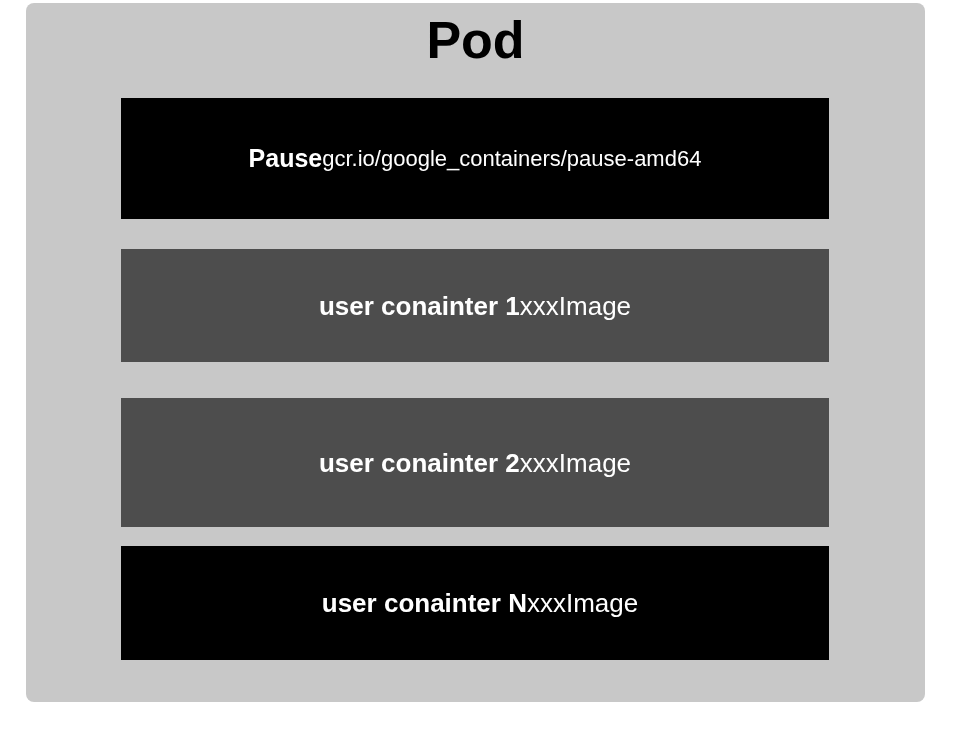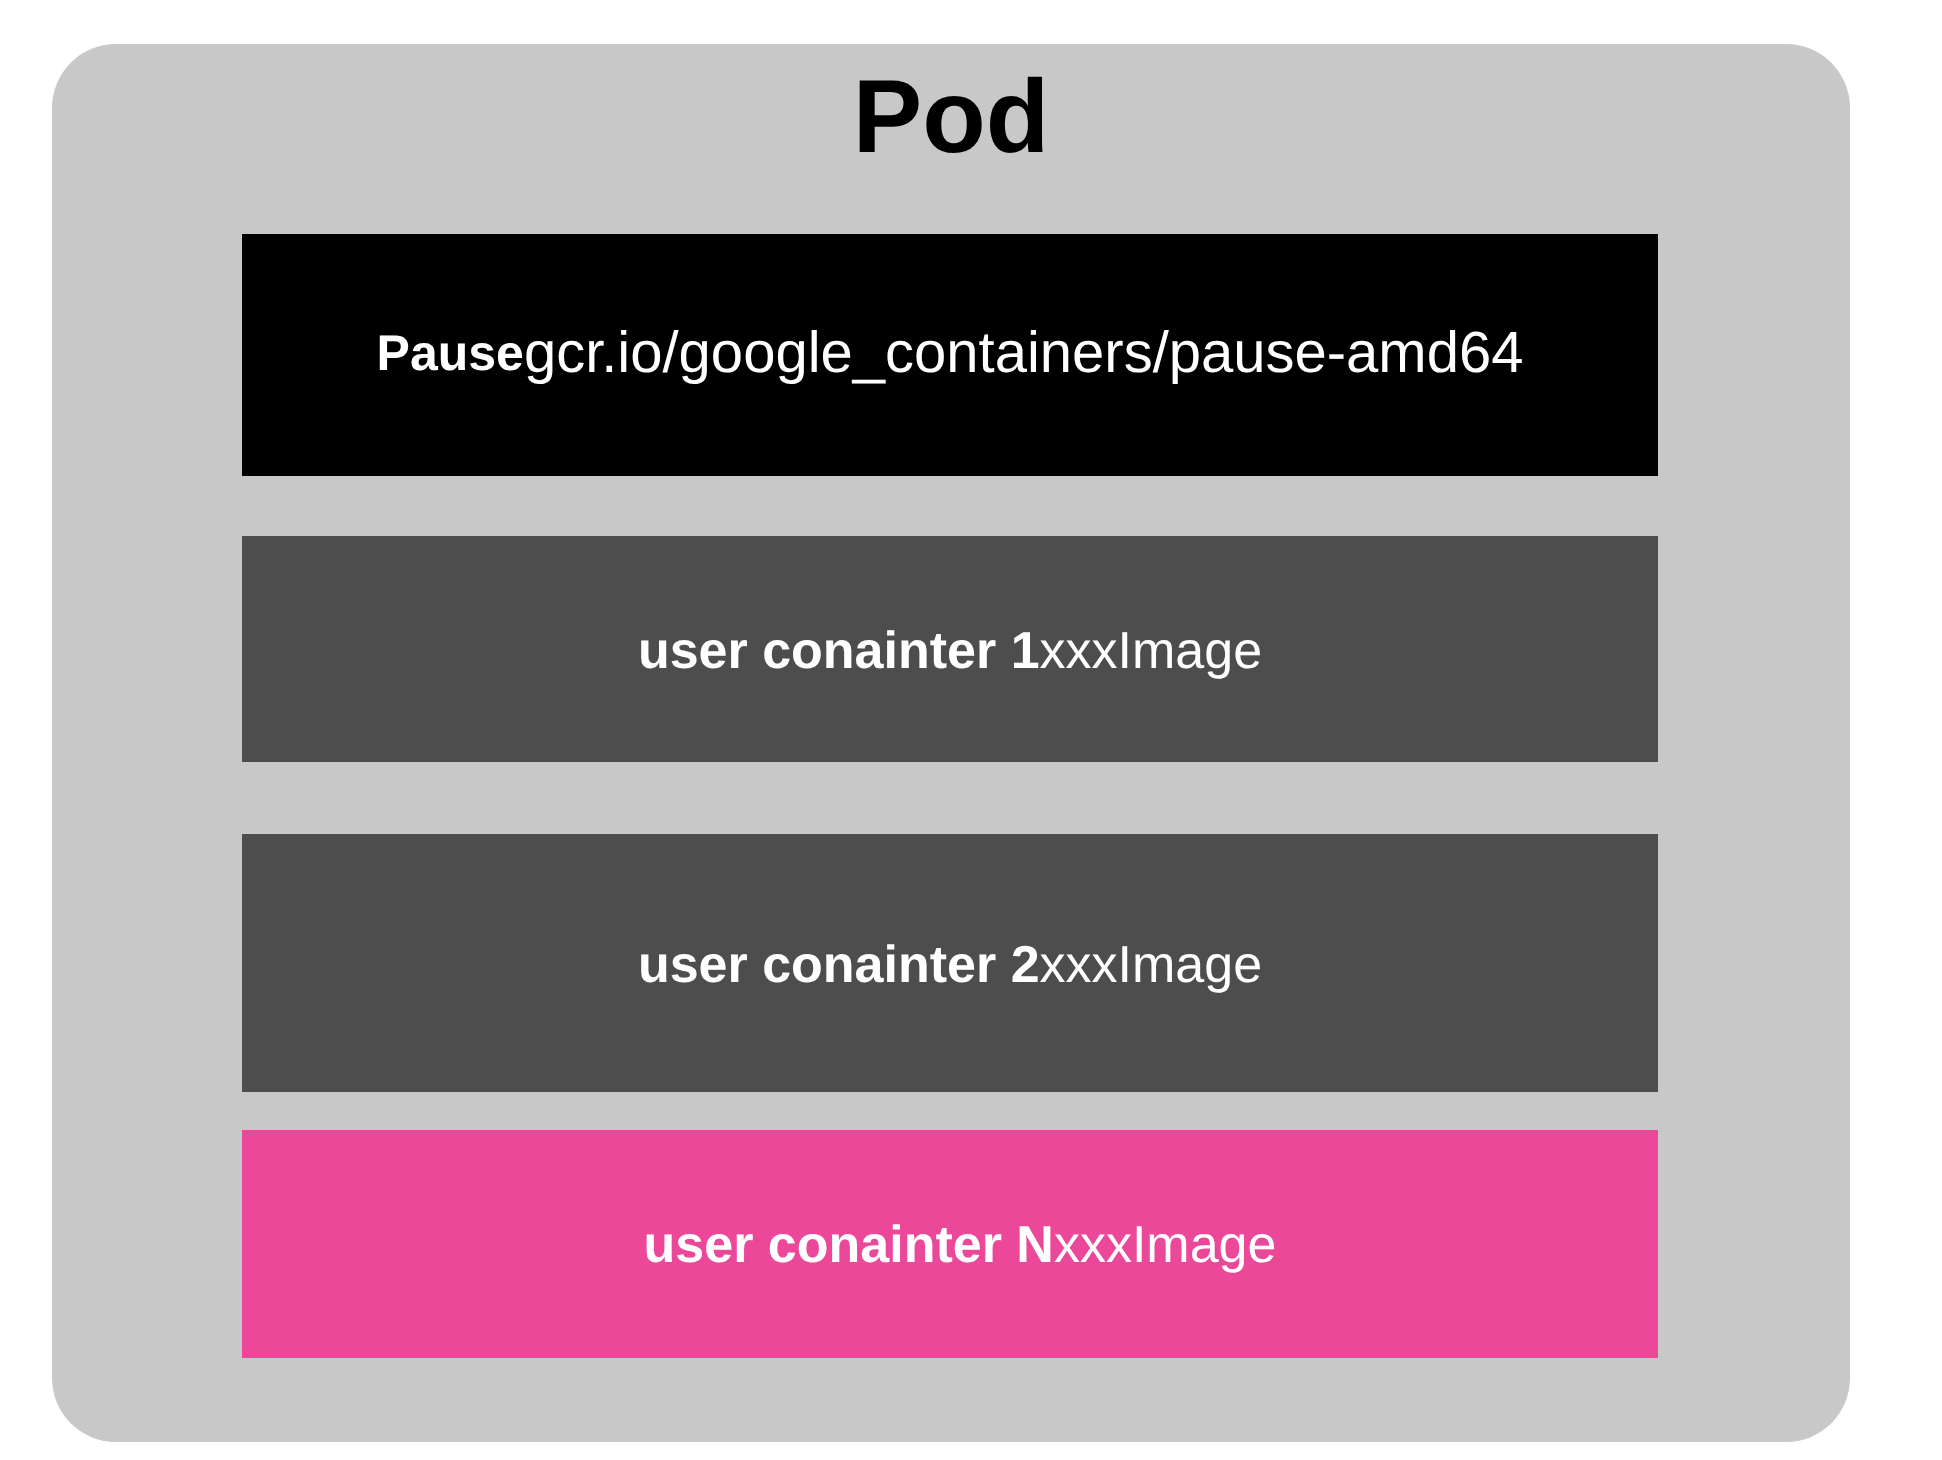--- a/index.html
+++ b/index.html
@@ -19,25 +19,25 @@
     position: relative;
     width: 971px;
     height: 730px;
     background: #ffffff;
   }
 
   
   .pod-container {
     position: absolute;
     left: 26px;
-    top: 22px;
+    top: 3px;
     width: 899px;
     height: 699px;
     background: #c8c8c8;
-    border-radius: 32px;
+    border-radius: 8px;
     box-sizing: border-box;
   }
 
   .pod-title {
     position: absolute;
     left: 0;
     top: 6px;
     width: 899px;
     text-align: center;
     font-size: 52px;
@@ -61,40 +61,40 @@
   }
 
   .cbox.pause {
     top: 95px;         
     height: 121px;     
     background: #000000;
   }
 
   .cbox.user1 { top: 246px; height: 113px; background: #4d4d4d; }
   .cbox.user2 { top: 395px; height: 129px; background: #4d4d4d; }
-  .cbox.user3 { top: 543px; height: 114px; background: #ec4899; padding-left: 10px; }
+  .cbox.user3 { top: 543px; height: 114px; background: #000000; padding-left: 10px; }
 
   .cbox-title {
     font-size: 26px;
     font-weight: bold;
     line-height: 32px;
     color: #ffffff;
     white-space: nowrap;
   }
 
   .cbox-image {
     font-size: 26px;
     font-weight: normal;
     line-height: 32px;
     color: #ffffff;
     white-space: nowrap;
   }
 
   .cbox.pause .cbox-title { font-size: 25px; line-height: 31px; }
-  .cbox.pause .cbox-image { font-size: 29px; line-height: 33px; }
+  .cbox.pause .cbox-image { font-size: 22px; line-height: 33px; }
 </style>
 </head>
 <body>
 
 <div id="canvas">
 
   <div class="pod-container">
 
     <div class="pod-title">Pod</div>
 

